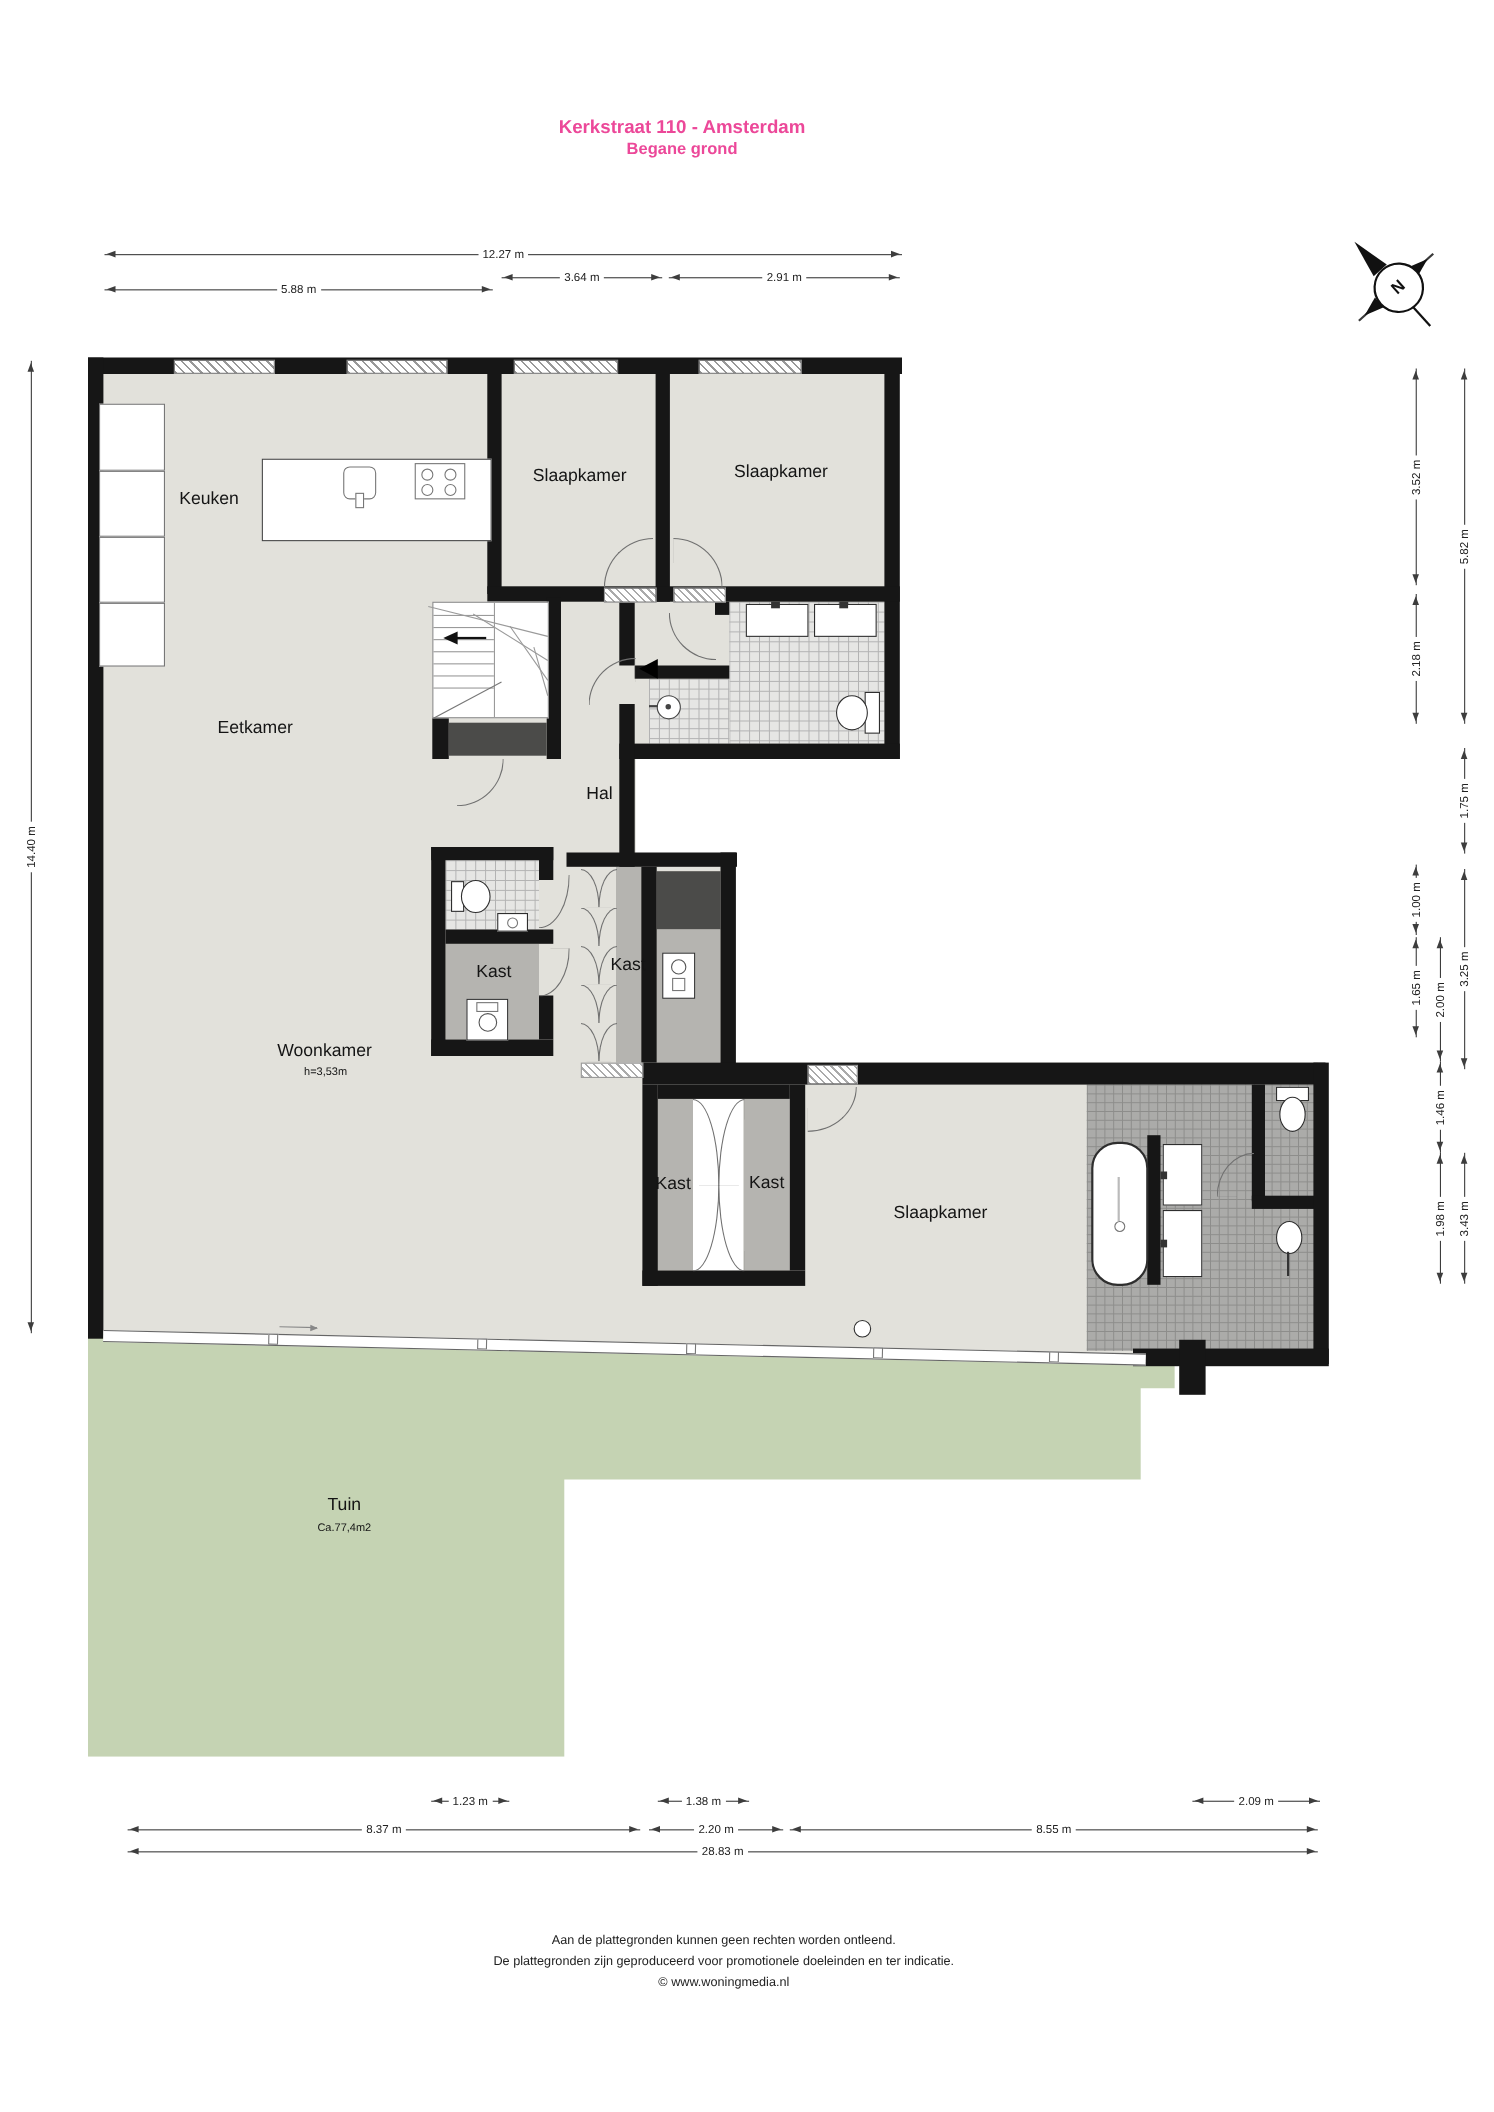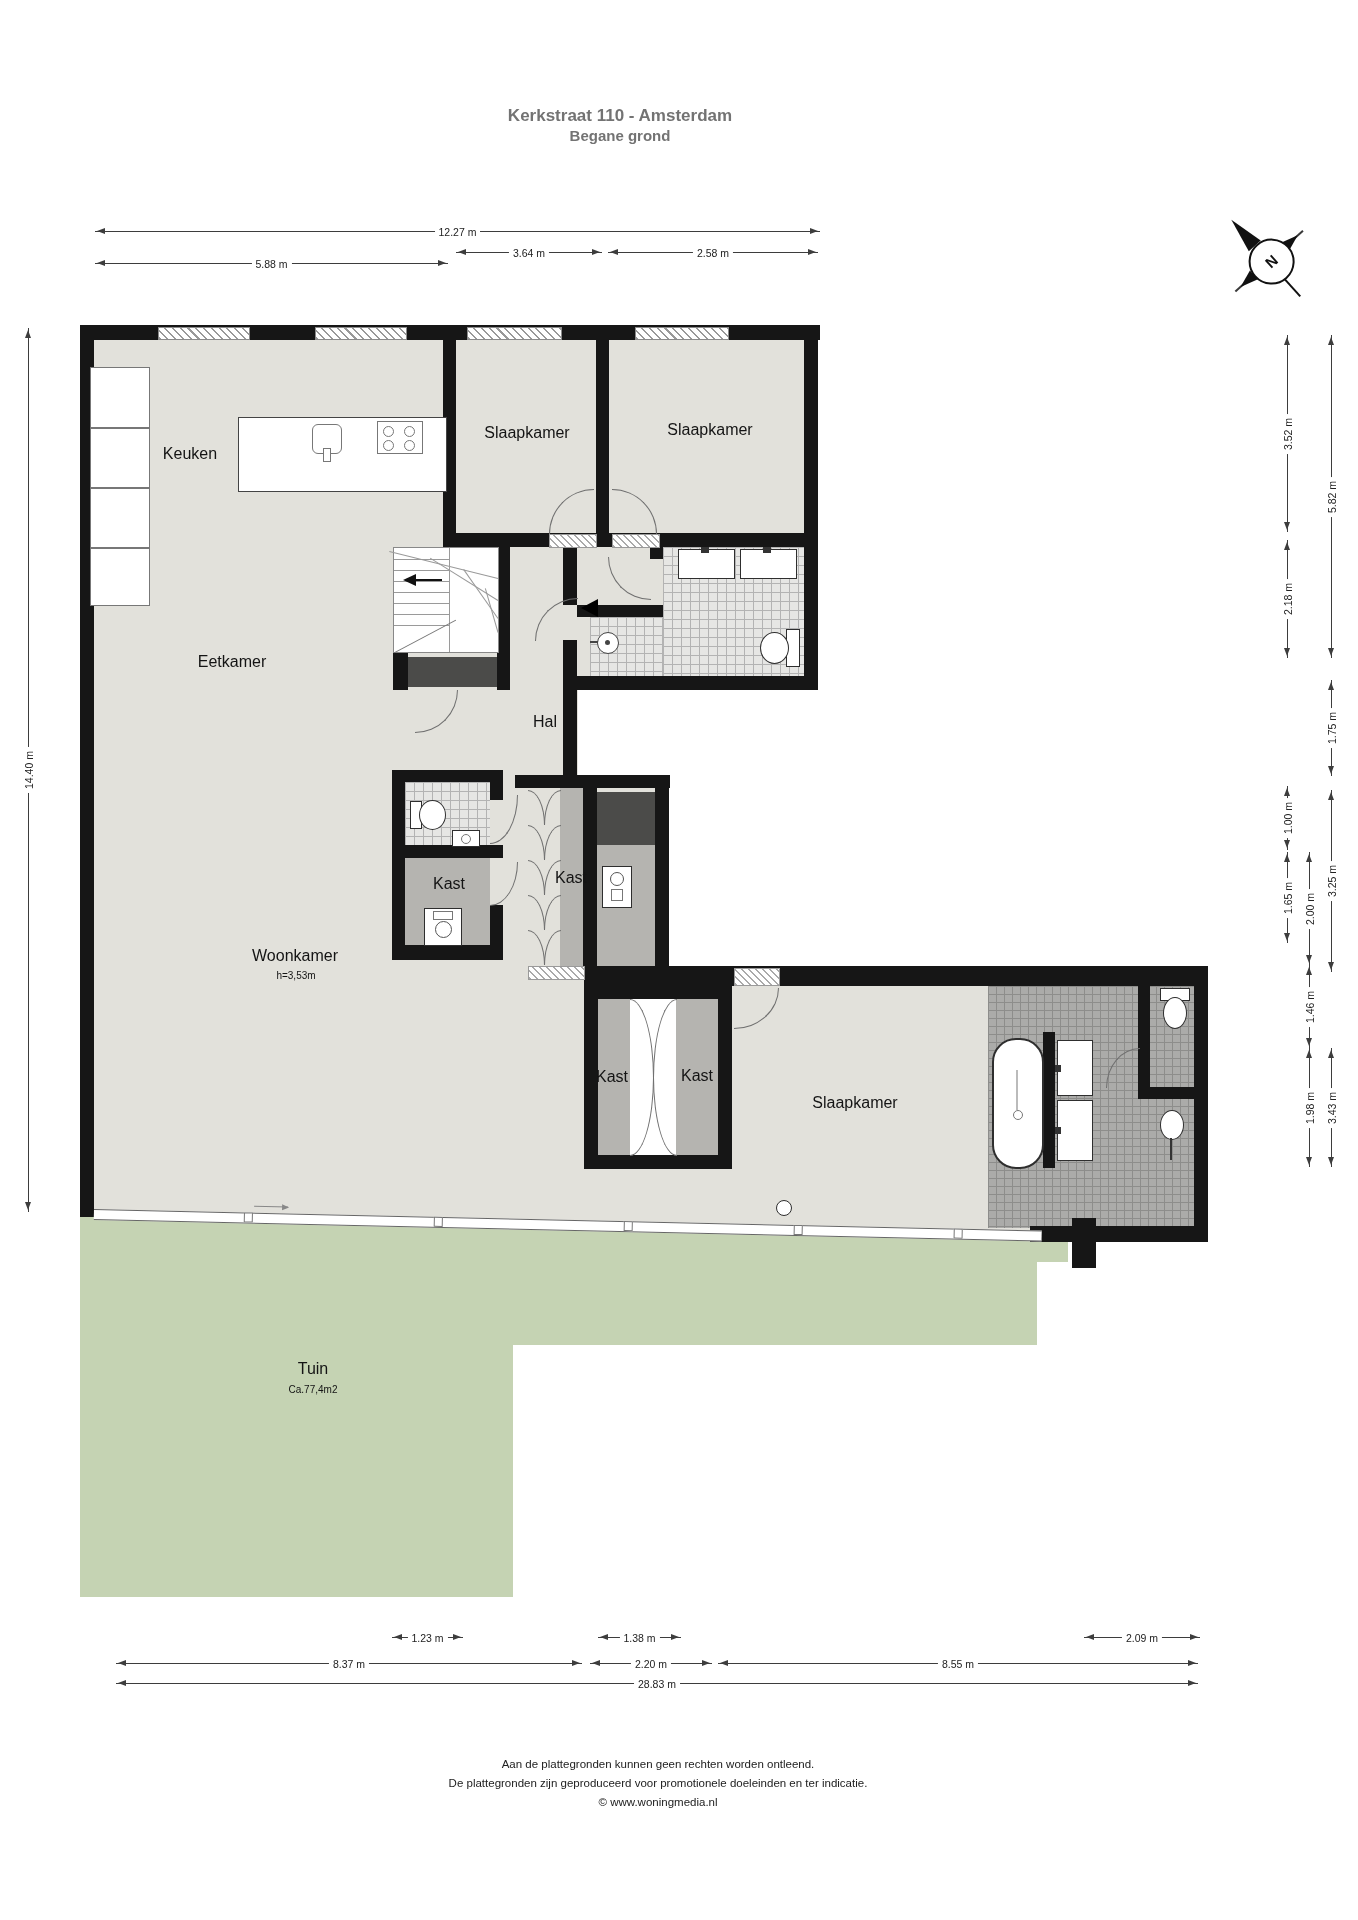--- a/index.html
+++ b/index.html
@@ -38,21 +38,21 @@
   .dh .al{left:-1px;top:-4px;width:0;height:0;border:3.5px solid transparent;border-right:8px solid #3d3d3d;}
   .dh .ar{right:-1px;top:-4px;width:0;height:0;border:3.5px solid transparent;border-left:8px solid #3d3d3d;}
   .dh b{left:50%;top:0;transform:translate(-50%,-52%);background:#fff;padding:0 4px;
         font-size:10.5px;color:#222;white-space:nowrap;}
   .dv{border-left:1px solid #3d3d3d;width:0;}
   .dv .at{top:-1px;left:-4px;width:0;height:0;border:3.5px solid transparent;border-bottom:8px solid #3d3d3d;}
   .dv .ab{bottom:-1px;left:-4px;width:0;height:0;border:3.5px solid transparent;border-top:8px solid #3d3d3d;}
   .dv b{top:50%;left:0;transform:translate(-50%,-50%) rotate(-90deg);background:#fff;padding:0 4px;
         font-size:10.5px;color:#222;white-space:nowrap;}
   
-  .title{left:320px;top:106px;width:600px;text-align:center;color:#737373;}
+  .title{left:320px;top:106px;width:600px;text-align:center;color:#ec4899;}
   .t1{font-size:17px;font-weight:bold;}
   .t2{font-size:15px;font-weight:bold;margin-top:1px;}
   .footer{left:358px;top:1755px;width:600px;text-align:center;color:#222;font-size:11.5px;line-height:19px;}
   
   .tread{background:#9a9a9a;height:1px;}
   .fan{background:#9a9a9a;height:1px;transform-origin:100% 50%;}
 </style>
 </head>
 <body>
 
@@ -283,21 +283,21 @@
       <b>5.88 m</b>
     </i>
   <i class="dh" style="left:456px;top:252px;width:146px;">
       <i class="al"></i>
       <i class="ar"></i>
       <b>3.64 m</b>
     </i>
   <i class="dh" style="left:608px;top:252px;width:210px;">
       <i class="al"></i>
       <i class="ar"></i>
-      <b>2.58 m</b>
+      <b>2.91 m</b>
     </i>
 
   <i class="dv" style="left:28px;top:328px;height:884px;">
       <i class="at"></i>
       <i class="ab"></i>
       <b>14.40 m</b>
     </i>
 
   <i class="dv" style="left:1287px;top:335px;height:197px;">
       <i class="at"></i>

